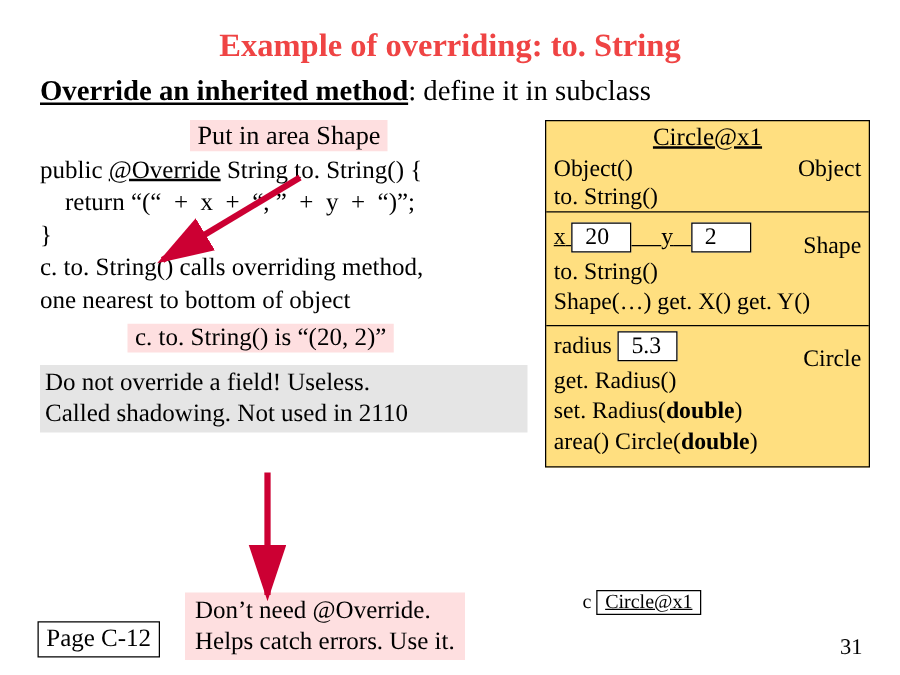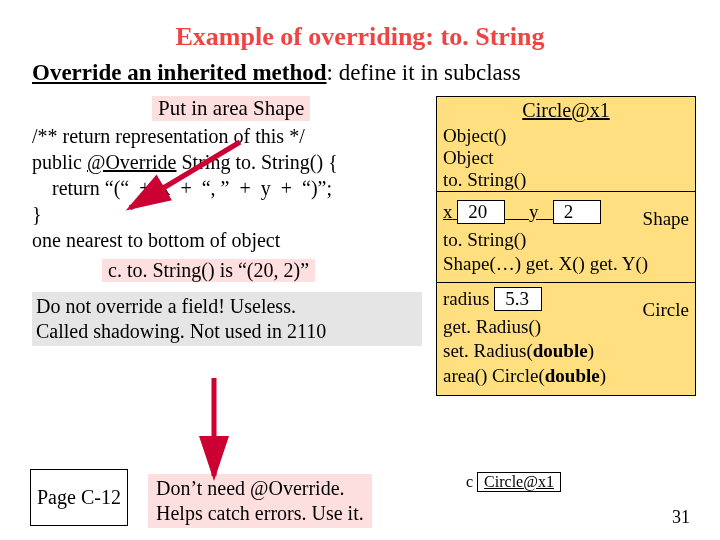--- a/index.html
+++ b/index.html
@@ -73,21 +73,21 @@
     padding: 2px 8px;
     font-size: 20px;
     line-height: 1.25;
   }
   .page {
     position: absolute;
     left: 30px;
     bottom: 14px;
     font-size: 20px;
     border: 1px solid #000;
-    padding: 16px 6px;
+    padding: 2px 6px;
     background: #fff;
   }
   .slide-num {
     position: absolute;
     right: 30px;
     bottom: 12px;
     font-size: 18px;
   }
 
   
@@ -103,21 +103,20 @@
   .obj-header {
     text-align: center;
     text-decoration: underline;
     padding: 2px 0 3px 0;
     font-size: 20px;
   }
   .obj-row {
     display: flex;
     justify-content: space-between;
     padding: 0 6px;
-    flex-direction: column;
   }
   .obj-sec {
     border-top: 1px solid #000;
     position: relative;
     padding: 4px 6px 6px 6px;
   }
   .sec-label {
     position: absolute;
     right: 6px;
     top: 16px;
@@ -170,27 +169,27 @@
 
 <div class="title">Example of overriding: to. String</div>
 <div class="subtitle">
   <span class="bold"><span class="underline">Override an inherited method</span></span><span>: define it in subclass</span>
 </div>
 
 <div class="main">
   <div class="left-col">
     <div class="putin">Put in area Shape</div>
     <div class="codeblock">
-      <div>/** return representation of this */</div>
       <div>
         <span>public</span>
         <span class="underline">@Override</span><span> String to. String() {</span>
       </div>
       <div style="white-space:pre">    return “(“  +  x  +  “, ”  +  y  +  “)”;</div>
       <div>}</div>
+      <div>c. to. String() calls overriding method,</div>
       <div>one nearest to bottom of object</div>
     </div>
     <div class="result">c. to. String()  is   “(20, 2)”</div>
     <div class="shadowing">
       <div>Do not override a field! Useless.</div>
       <div>Called shadowing. Not used in 2110</div>
     </div>
   </div>
 
   <div class="obj">

